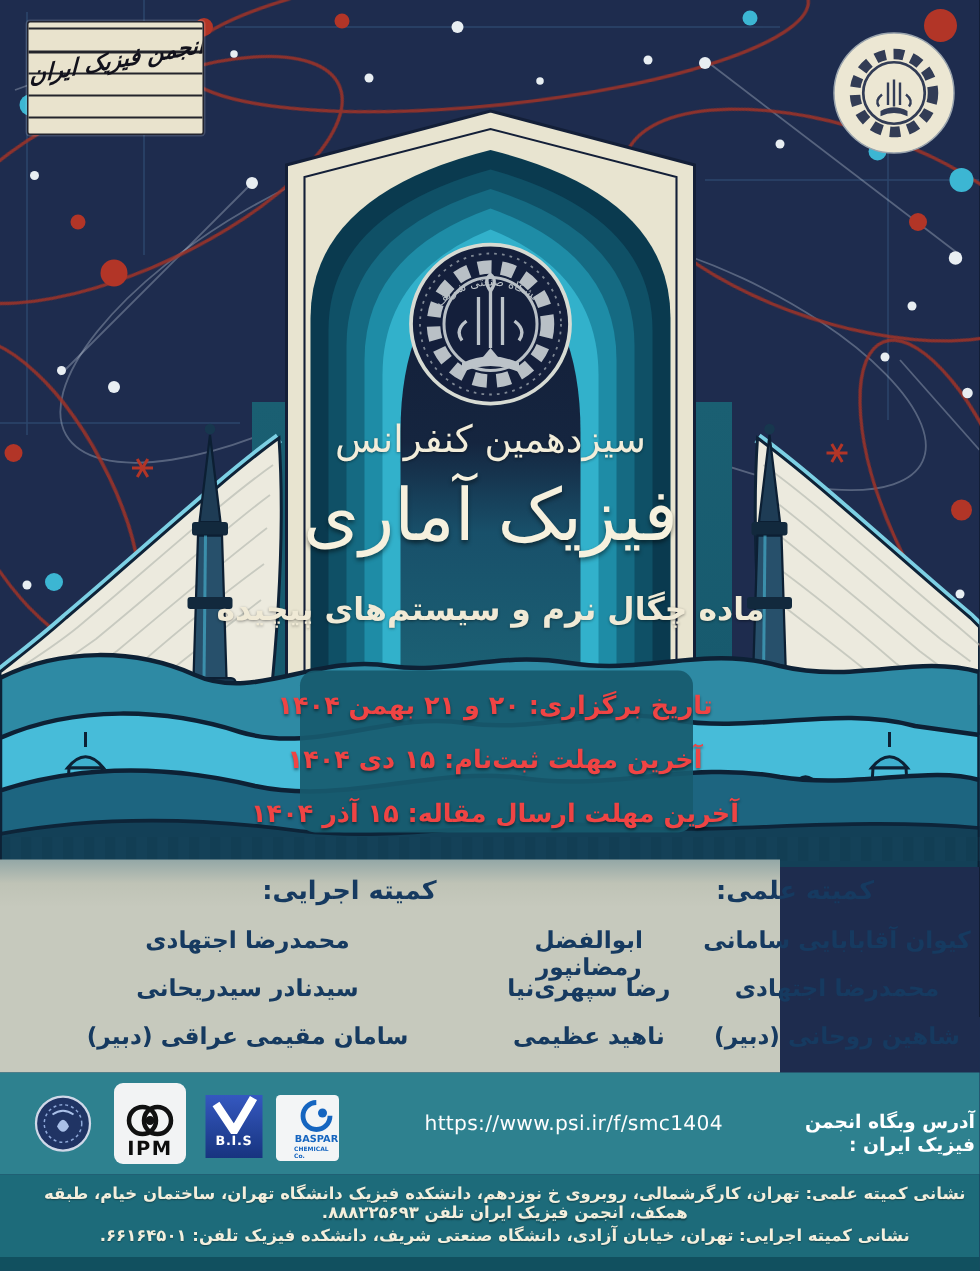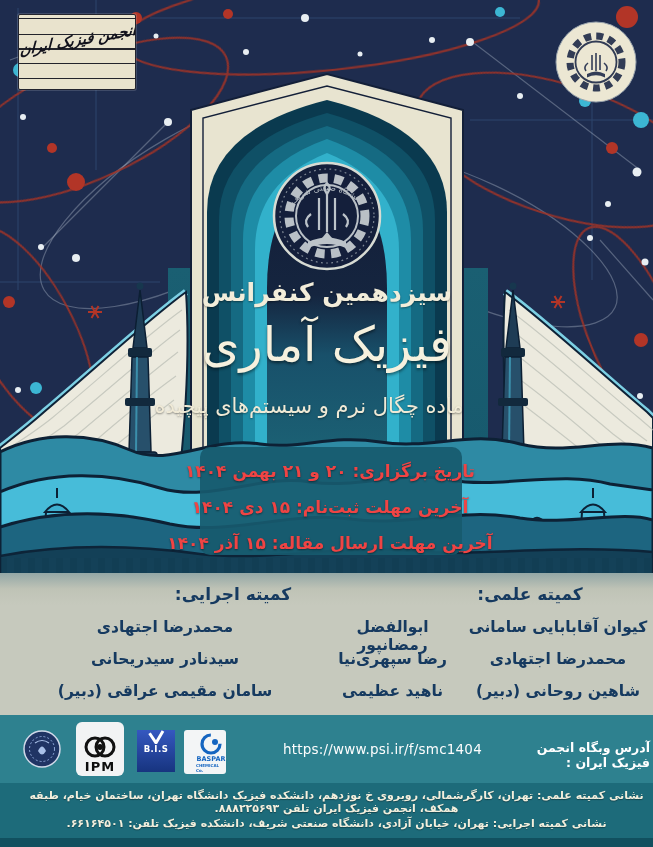--- a/index.html
+++ b/index.html
@@ -22,30 +22,30 @@
     background-position:0 6px;overflow:hidden;
   }
   .psi-callig{
     position:absolute;left:0;top:16px;width:118px;
     color:#12121c;font-size:15px;font-weight:bold;font-style:italic;
     transform:rotate(-10deg) skewX(-12deg);
     text-align:center;letter-spacing:-1px;
   }
 
   
-  .title1{left:130px;top:278px;width:394px;color:#f2edda;font-size:25px;font-weight:bold;text-shadow:0 1px 2px rgba(0,0,0,.4);}
+  .title1{left:130px;top:278px;width:394px;color:#f2edda;font-size:25px;font-weight:normal;text-shadow:0 1px 2px rgba(0,0,0,.4);}
   .title2{left:100px;top:316px;width:454px;color:#f6f1de;font-size:48px;font-weight:400;text-shadow:0 2px 3px rgba(0,0,0,.45);}
-  .subtitle{left:92px;top:394px;width:434px;color:#f0ead6;font-size:21px;font-weight:normal;text-shadow:0 1px 2px rgba(0,0,0,.4);}
+  .subtitle{left:110px;top:394px;width:434px;color:#f0ead6;font-size:21px;font-weight:bold;text-shadow:0 1px 2px rgba(0,0,0,.4);}
 
   .dates{left:165px;top:456px;width:330px;color:#ef4444;font-size:17px;font-weight:bold;text-shadow:0 1px 2px rgba(0,0,0,.45);}
   .dates .dline{height:36px;line-height:30px;}
 
   
   .committees{
-    left:0;top:573px;width:653px;height:142px;
+    left:0;top:573px;width:520px;height:142px;
     background:linear-gradient(180deg,#93a7a6 0,#bfc3b6 16px,#c6c9bd 32px,#c6c9bd 100%);
   }
   .cm{color:#163a60;font-weight:bold;}
   .cm-h{font-size:17px;}
   .cm-n{font-size:15.5px;}
 
   
   .footer{left:0;top:715px;width:653px;height:68px;background:#2e818f;}
   .addresses{left:0;top:783px;width:653px;height:64px;background:#1d6b7a;}
   .addr{left:0;width:653px;color:#f3efdd;font-size:11px;font-weight:bold;text-shadow:0 1px 1px rgba(0,0,0,.35);padding-left:20px;}
@@ -53,21 +53,21 @@
 
   .weblabel{left:498px;top:740px;width:152px;color:#fff;font-size:12.5px;font-weight:bold;}
   .weburl{left:283px;top:741px;width:180px;color:#fdfdfd;font-size:13.5px;letter-spacing:.2px;cursor:pointer;}
 
   
   .ipm-box{left:76px;top:722px;width:48px;height:54px;background:#f2f3f4;border-radius:6px;
     display:flex;flex-direction:column;align-items:center;justify-content:flex-end;padding-bottom:3px;}
   .ipm-txt{color:#0d0d0d;font-size:13px;font-weight:900;letter-spacing:1px;line-height:12px;}
   .bis-box{left:137px;top:730px;width:38px;height:42px;background:linear-gradient(180deg,#3558c0,#17347f);
     display:flex;flex-direction:column;align-items:center;justify-content:flex-end;}
-  .bis-txt{color:#fff;font-size:8.5px;font-weight:bold;letter-spacing:.5px;padding-bottom:18px;}
+  .bis-txt{color:#fff;font-size:8.5px;font-weight:bold;letter-spacing:.5px;padding-bottom:6px;}
   .baspar-box{left:184px;top:730px;width:42px;height:44px;background:#f3f5f6;border-radius:3px;
     display:flex;flex-direction:column;align-items:center;padding-left:12px;}
   .baspar-txt{color:#1565c0;font-size:6.5px;font-weight:900;line-height:7px;margin-top:-2px;}
   .baspar-sub{color:#1565c0;font-size:4px;font-weight:bold;line-height:5px;}
   .ut-circle{left:22px;top:727px;width:40px;height:44px;}
 </style>
 </head>
 <body>
 
 <div id="poster">

